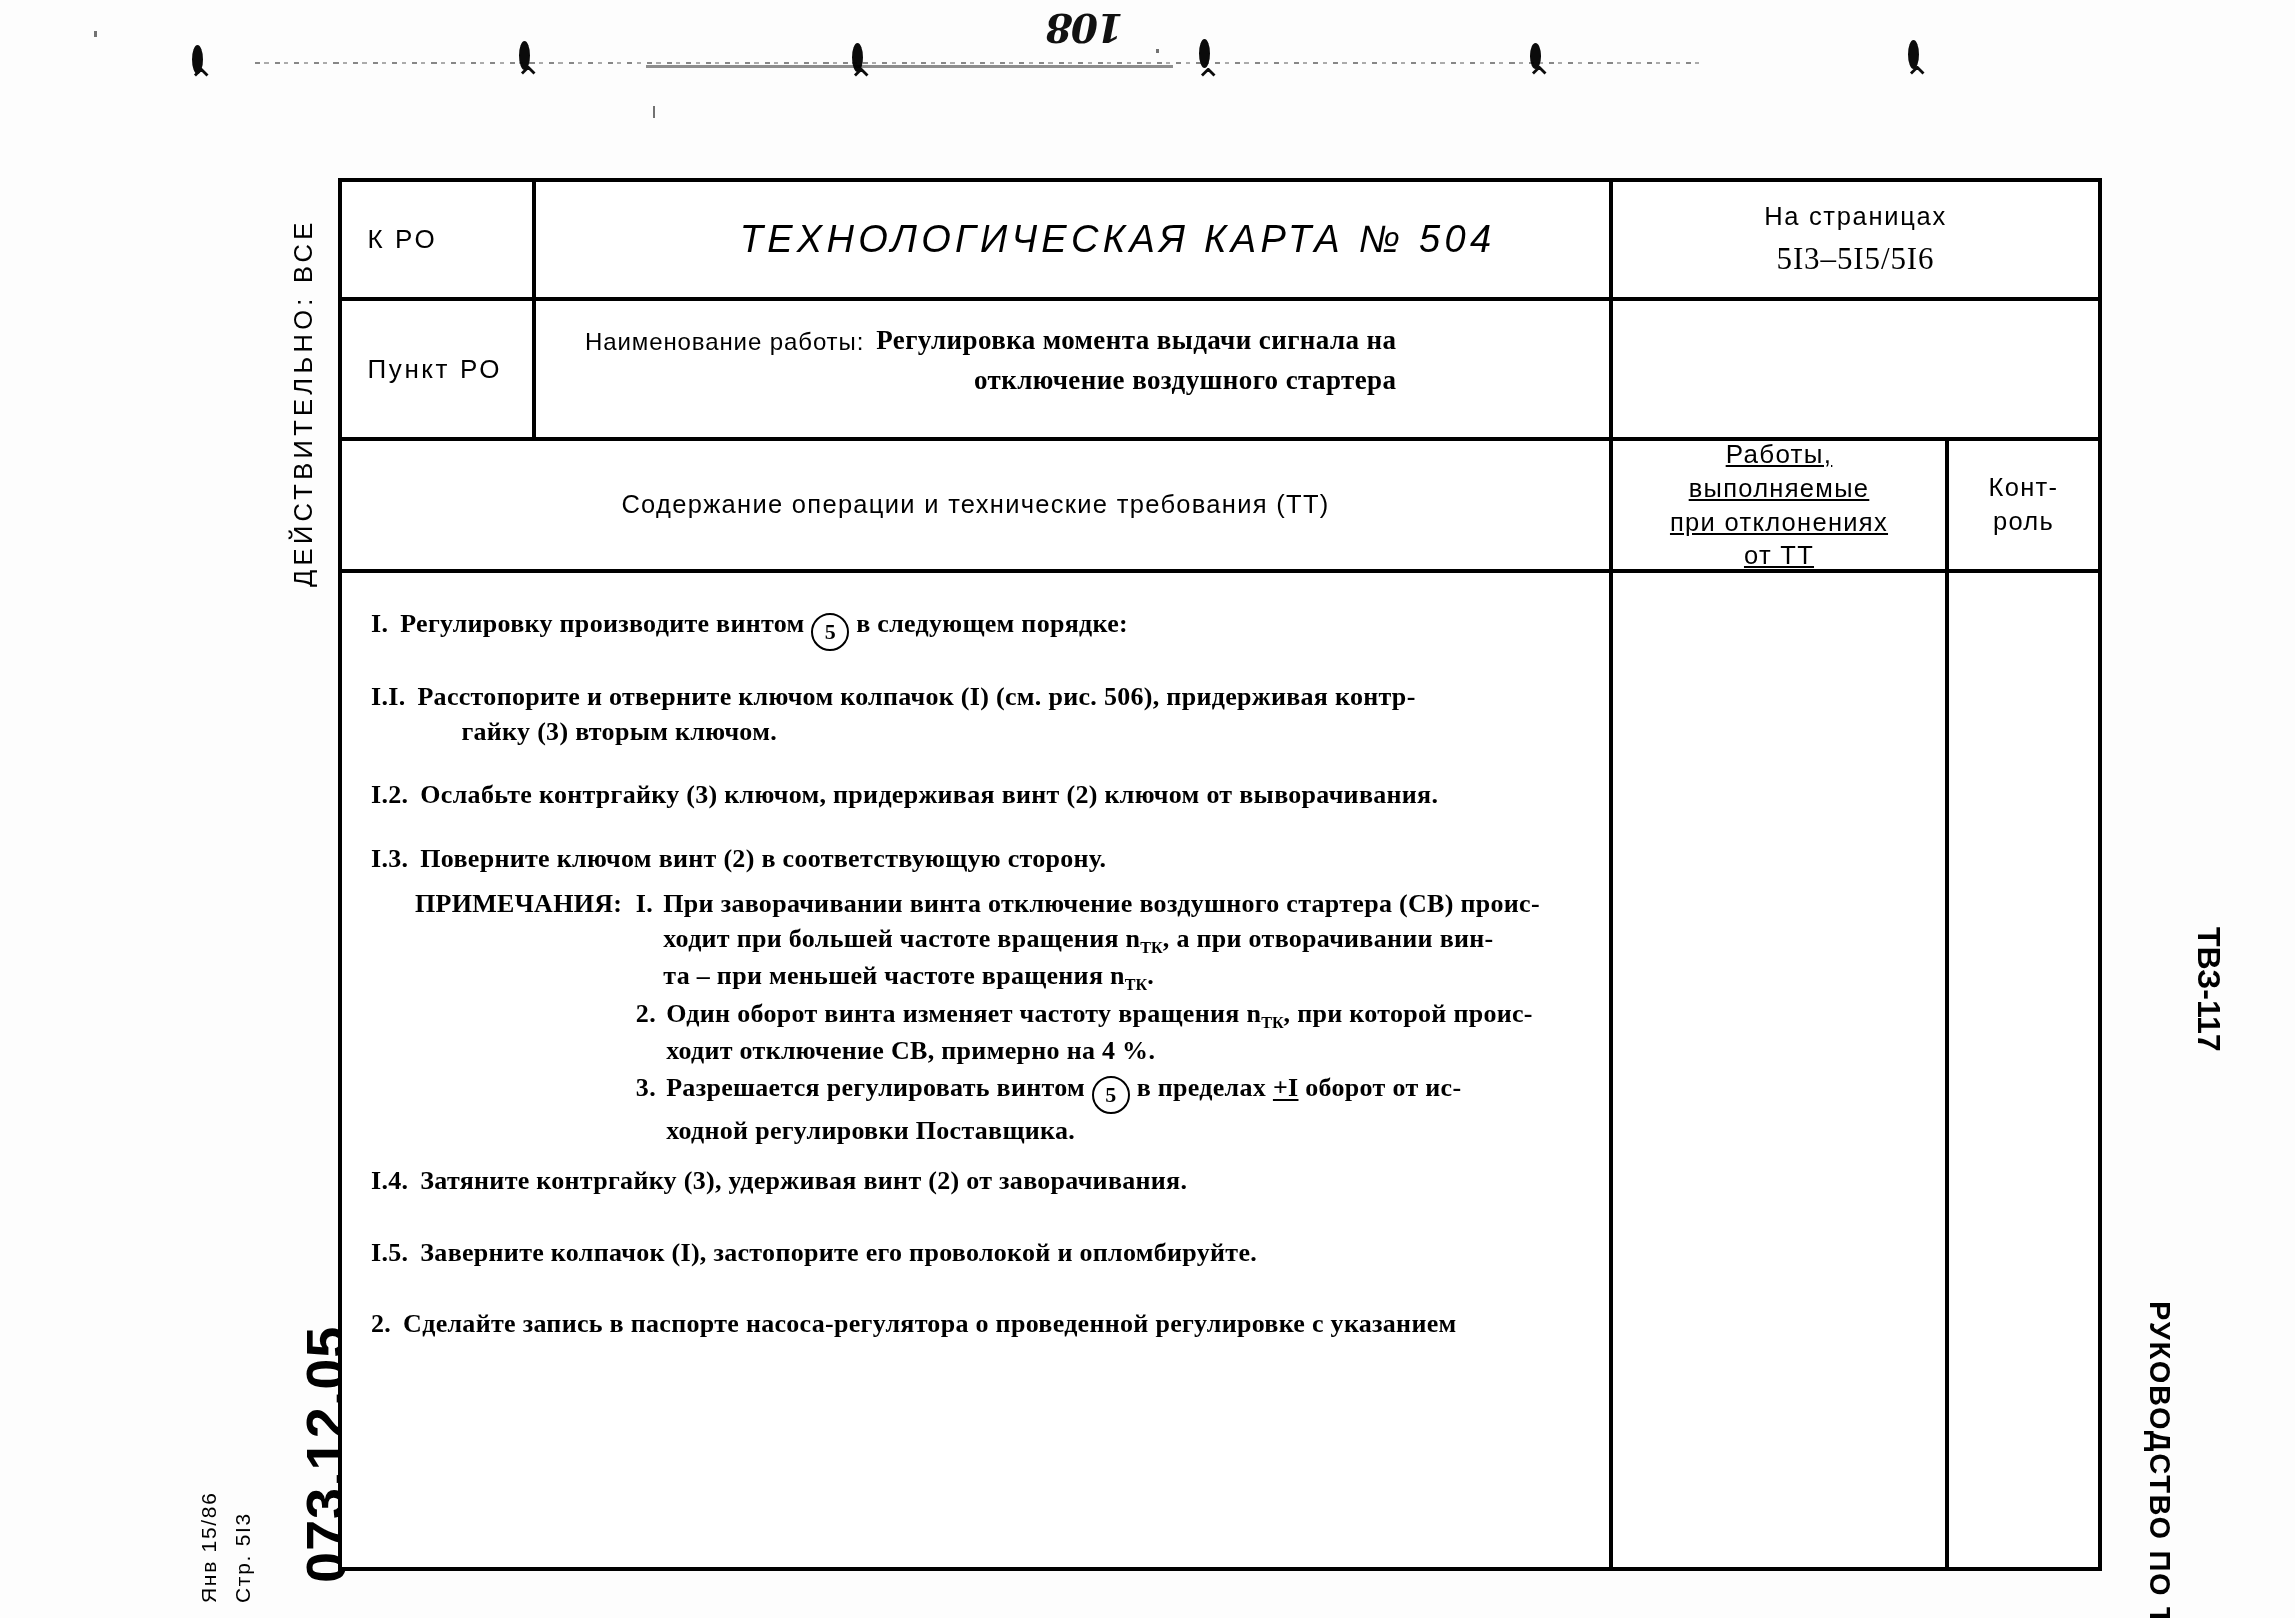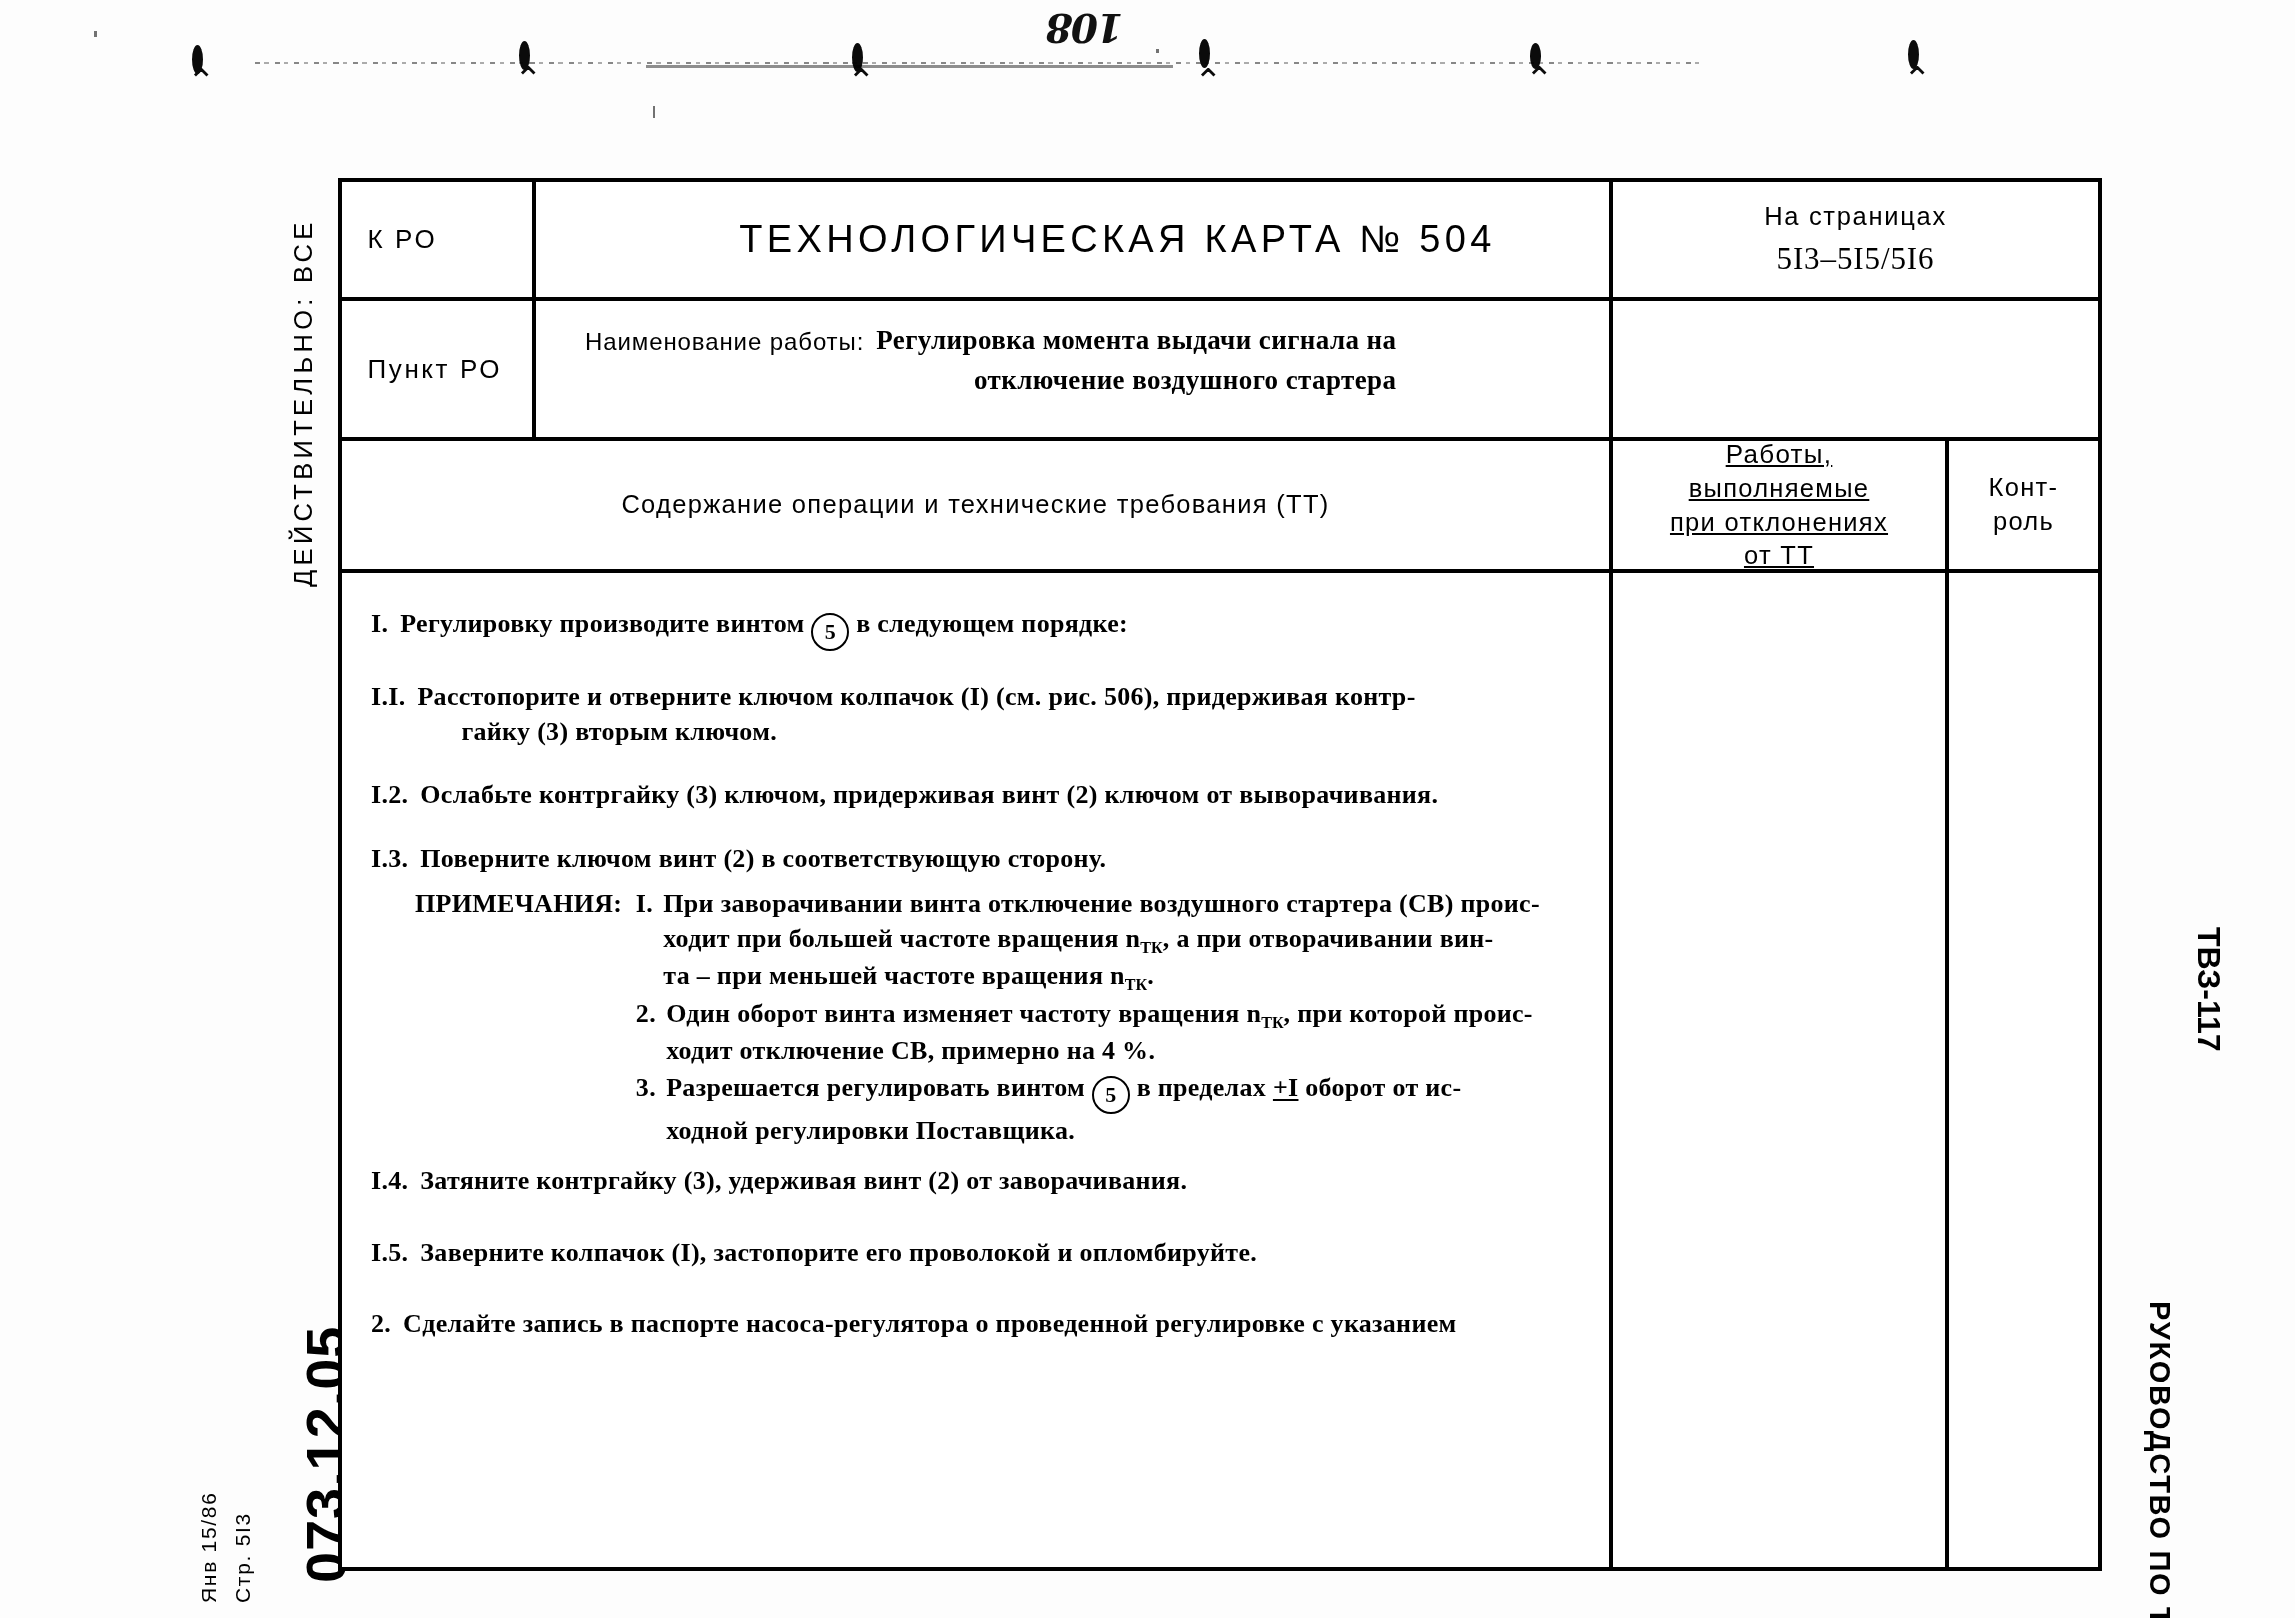--- a/index.html
+++ b/index.html
@@ -196,21 +196,21 @@
   .vline {
     position: absolute;
     top: 0;
     bottom: 0;
     width: 4.3px;
     background: #000;
   }
 
   
   .c-kro      { left: 0;    width: 190px; }
-  .c-title    { left: 195px; width: 1161px; }
+  .c-title    { left: 195px; width: 1161px; font-style: italic; }
   .c-pages    { left: 1271px; right: 0; }
 
   .c-punkt    { left: 0;    width: 190px; }
   .c-workname { left: 195px; width: 1072px; }
   .c-blank    { left: 1271px; right: 0; }
 
   .c-content  { left: 0;    width: 1267px; }
   .c-deviation{ left: 1271px; width: 332px; text-decoration: underline; }
   .c-control  { left: 1607px; right: 0; }
 

